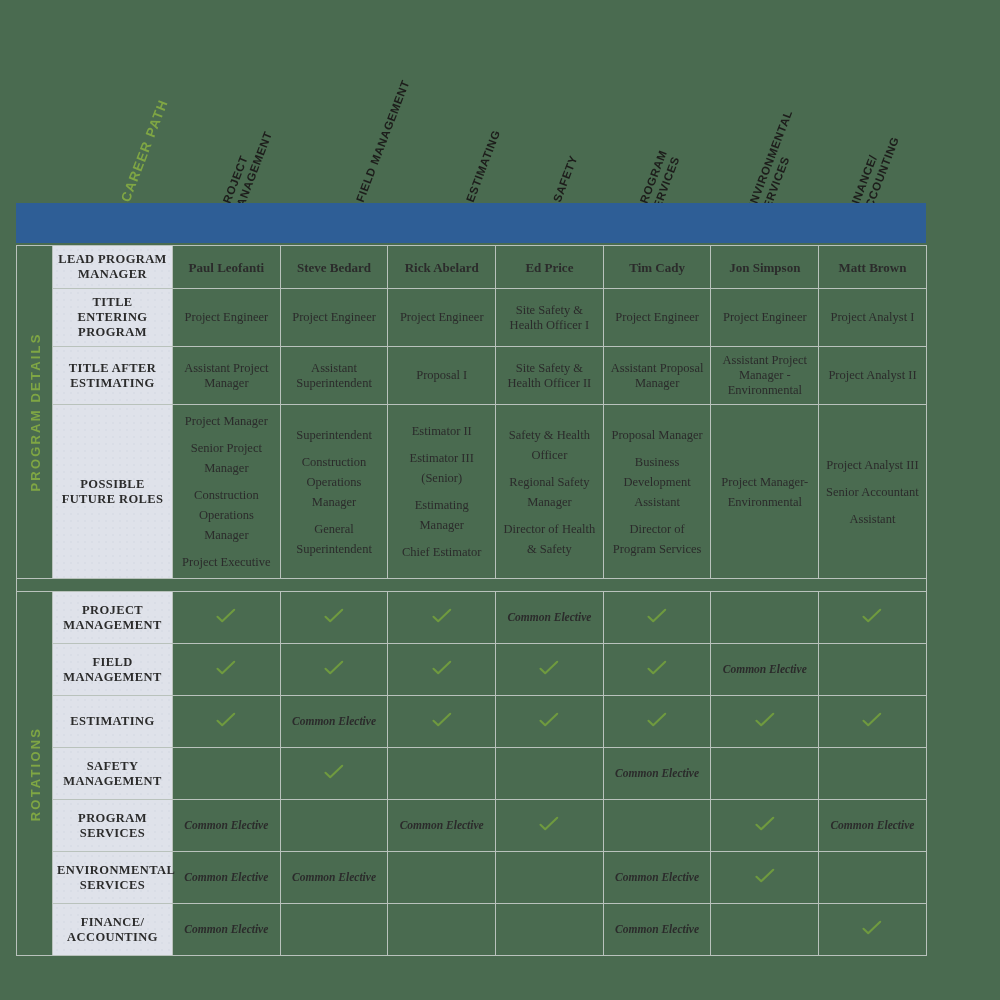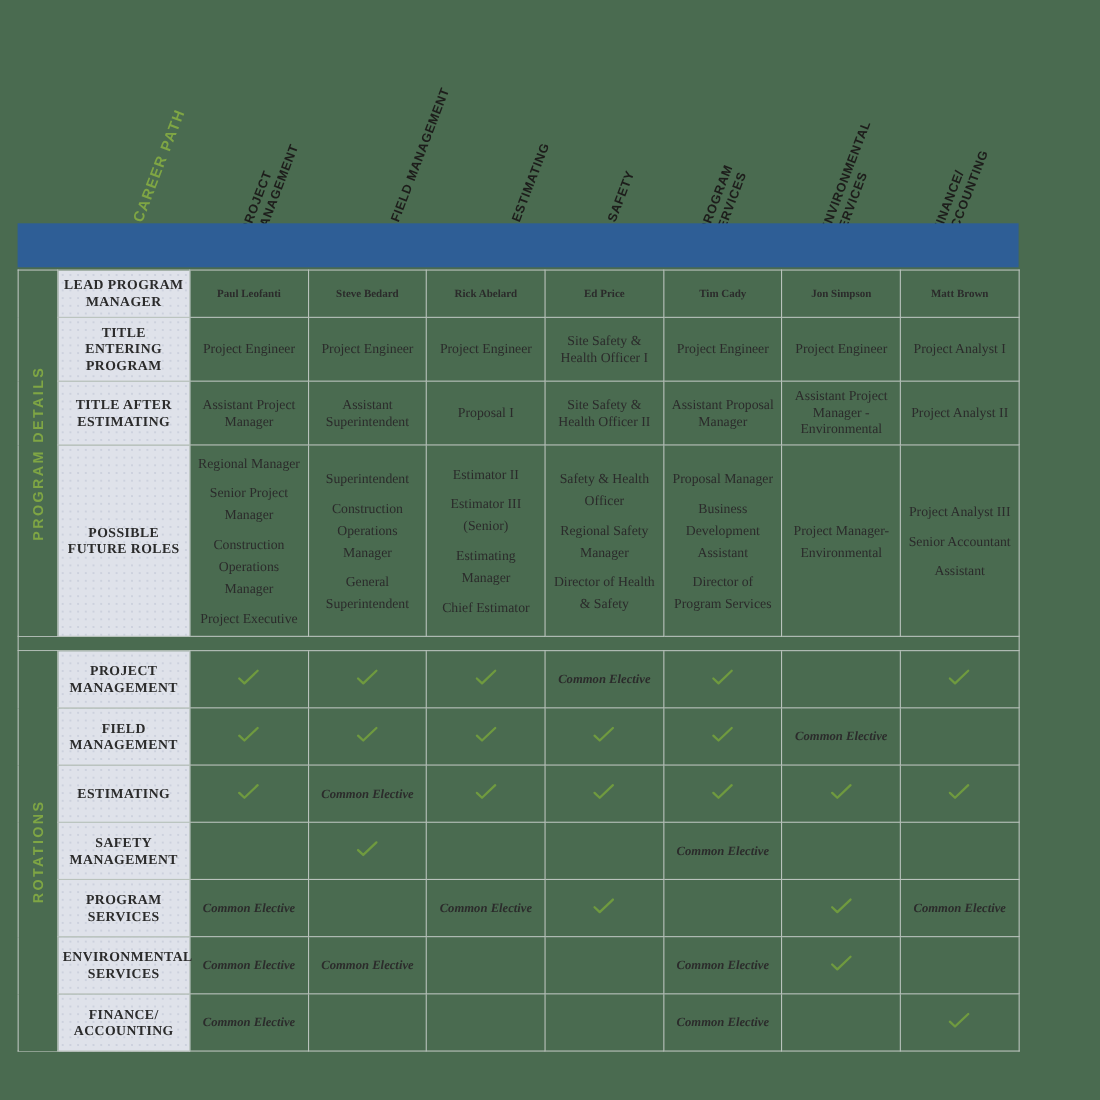--- a/index.html
+++ b/index.html
@@ -108,21 +108,21 @@
   .chk { display: inline-block; width: 20px; height: 16px; }
   .ce {
     font-family: "Liberation Serif", serif;
     font-style: italic;
     font-weight: 700;
     font-size: 11.5px;
     color: #2b2b2b;
     line-height: 14px;
   }
 
-  .name-row td.datacell { font-weight: 700; font-size: 10px; }
+  .name-row td.datacell { font-weight: 700; font-size: 13px; }
   .fr-row td.datacell { line-height: 20px; font-size: 12.5px; }
   .fr-row td.datacell .ln { display: block; }
   .fr-row td.datacell .gap { display: block; height: 7px; }
 
   .spacer-row td { border: none; background: #4a6b50; height: 6px; padding: 0; }
 </style>
 </head>
 <body>
 
 <div id="root">
@@ -176,21 +176,21 @@
             <td class="datacell">Assistant Superintendent</td>
             <td class="datacell">Proposal I</td>
             <td class="datacell">Site Safety &amp; Health Officer II</td>
             <td class="datacell">Assistant Proposal Manager</td>
             <td class="datacell">Assistant Project Manager - Environmental</td>
             <td class="datacell">Project Analyst II</td>
           </tr>
           <tr class="fr-row">
             <td class="rowhead">POSSIBLE FUTURE ROLES</td>
             <td class="datacell">
-              <span class="ln">Regional Manager</span>
+              <span class="ln">Project Manager</span>
               <span class="gap"></span>
               <span class="ln">Senior Project Manager</span>
               <span class="gap"></span>
               <span class="ln">Construction Operations Manager</span>
               <span class="gap"></span>
               <span class="ln">Project Executive</span>
             </td>
             <td class="datacell">
               <span class="ln">Superintendent</span>
               <span class="gap"></span>

